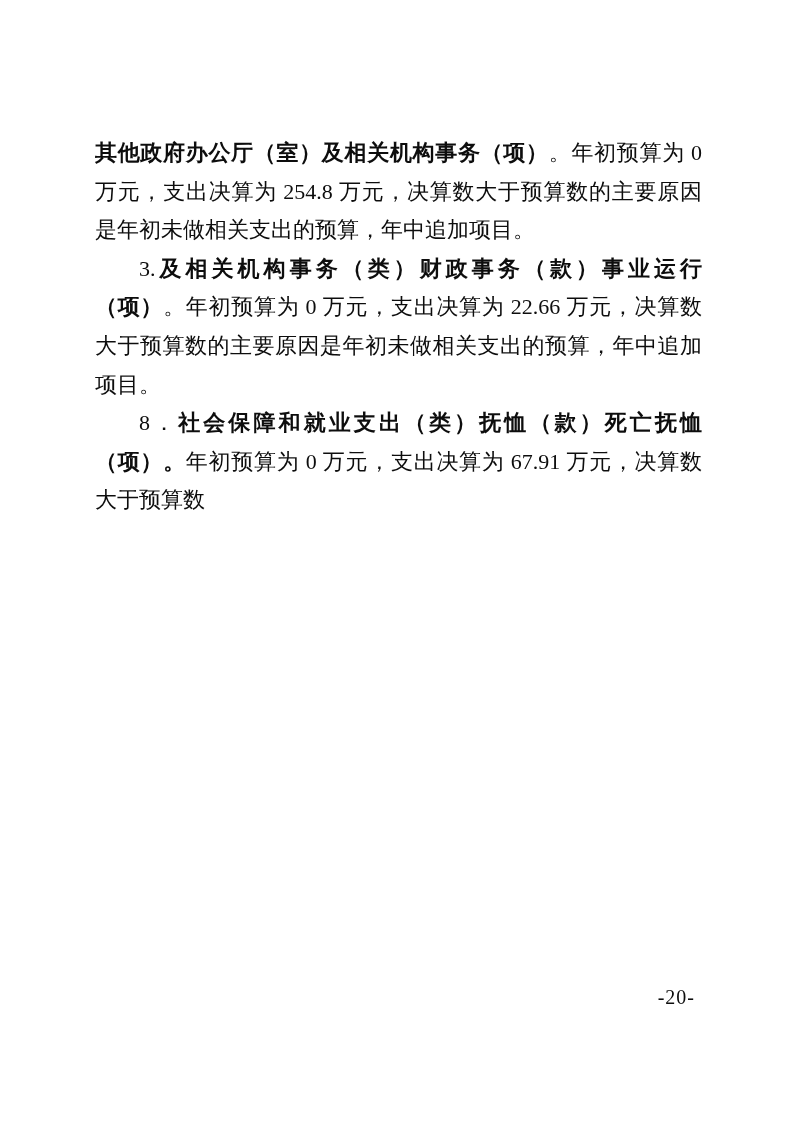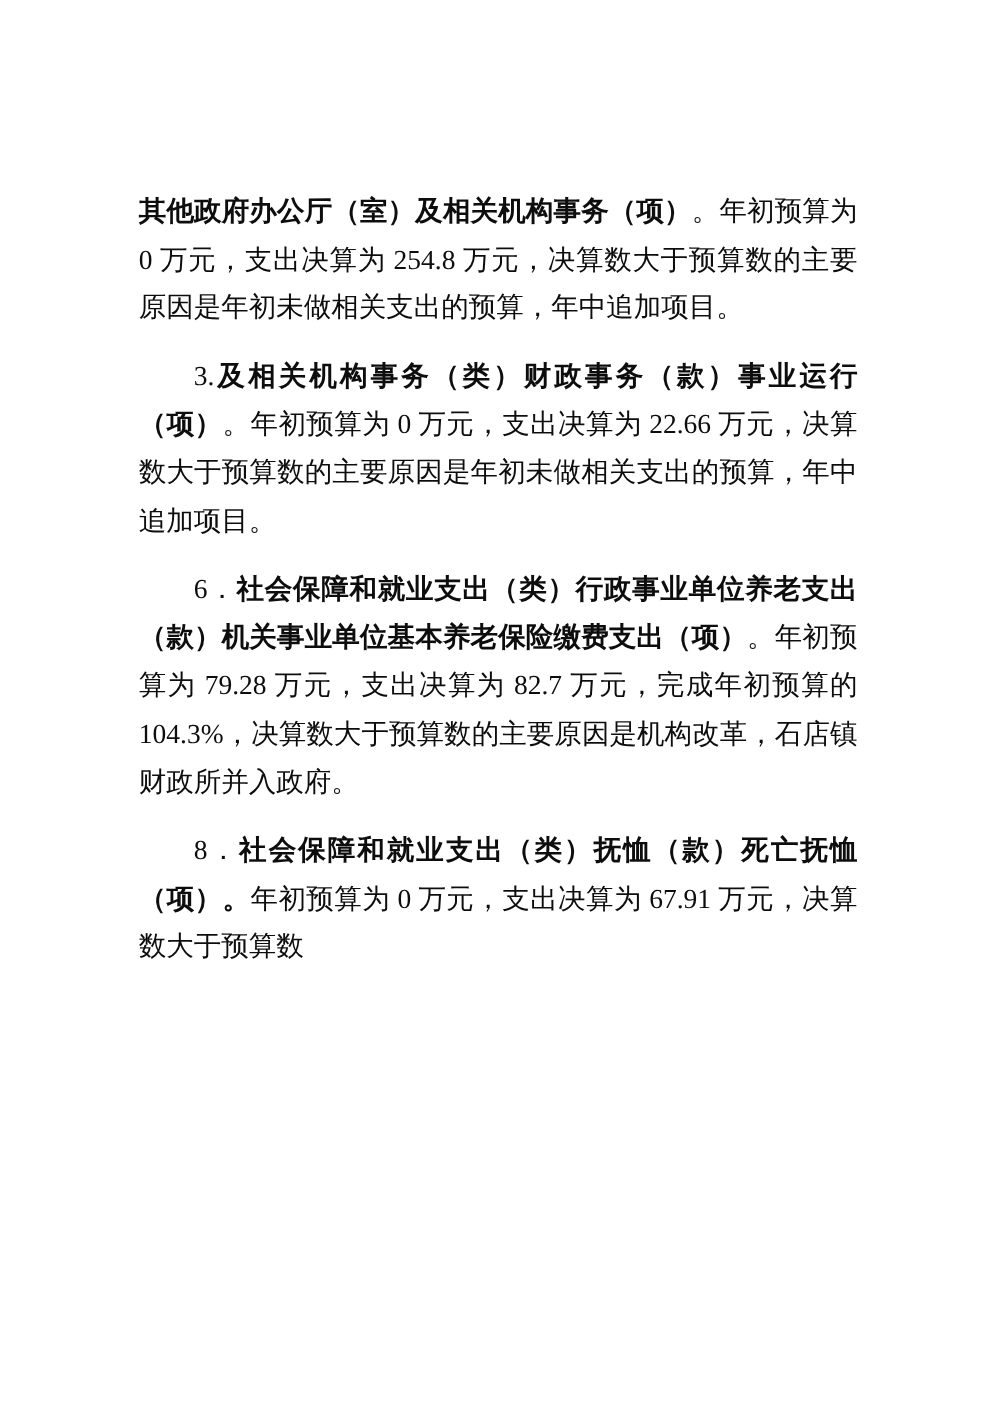--- a/index.html
+++ b/index.html
@@ -20,21 +20,21 @@
     top: 134px;
     width: 607px;
     font-family: "Liberation Serif", "DejaVu Serif", serif;
     font-size: 22px;
     line-height: 38.6px;
     color: #0d0d0d;
     text-align: justify;
     text-justify: inter-character;
   }
   .para {
-    margin: 16px;
+    margin: 0;
     padding: 0;
   }
   .para.indent {
     text-indent: 2em;
   }
   .run {
     font-weight: normal;
   }
   .run-bold {
     font-weight: bold;
@@ -51,16 +51,16 @@
     letter-spacing: 1px;
   }
 </style>
 </head>
 <body>
 
 <div class="page">
   <div class="doc-body" id="doc-body">
       <p class="para"><span class="run run-bold">其他政府办公厅（室）及相关机构事务（项）</span><span class="run">。年初预算为 0 万元，支出决算为 254.8 万元，决算数大于预算数的主要原因是年初未做相关支出的预算，年中追加项目。</span></p>
       <p class="para indent"><span class="run">3.</span><span class="run run-bold">及相关机构事务（类）财政事务（款）事业运行（项）</span><span class="run">。年初预算为 0 万元，支出决算为 22.66 万元，决算数大于预算数的主要原因是年初未做相关支出的预算，年中追加项目。</span></p>
-      <p class="para indent"><span class="run">6．</span><span class="run run-bold">社会保障和就业支出（类）行政事业单位养老支出（款）机关事业单位基本养老保险缴费支出（项）</span><span class="run">。年初预算为 79.28 万元，支出决算为 82.7 万元，完成年初预算的 104.3%，决算数大于预算数的主要原因是机构改革，石店镇财政所并入政府。</span></p>
       <p class="para indent"><span class="run">8．</span><span class="run run-bold">社会保障和就业支出（类）抚恤（款）死亡抚恤（项）。</span><span class="run">年初预算为 0 万元，支出决算为 67.91 万元，决算数大于预算数</span></p>
     </div>
+  <div class="page-number">-20-</div>
 </div>
 
 </body></html>

